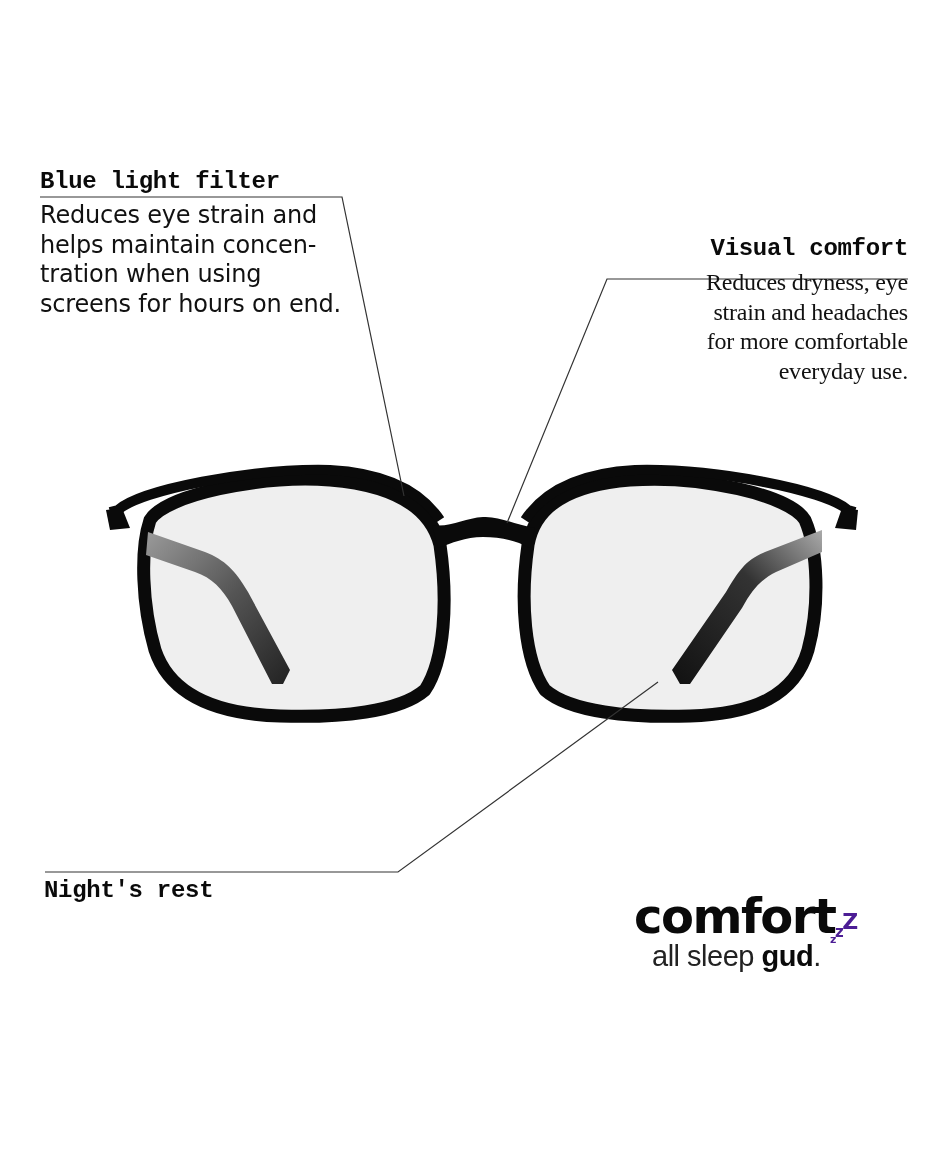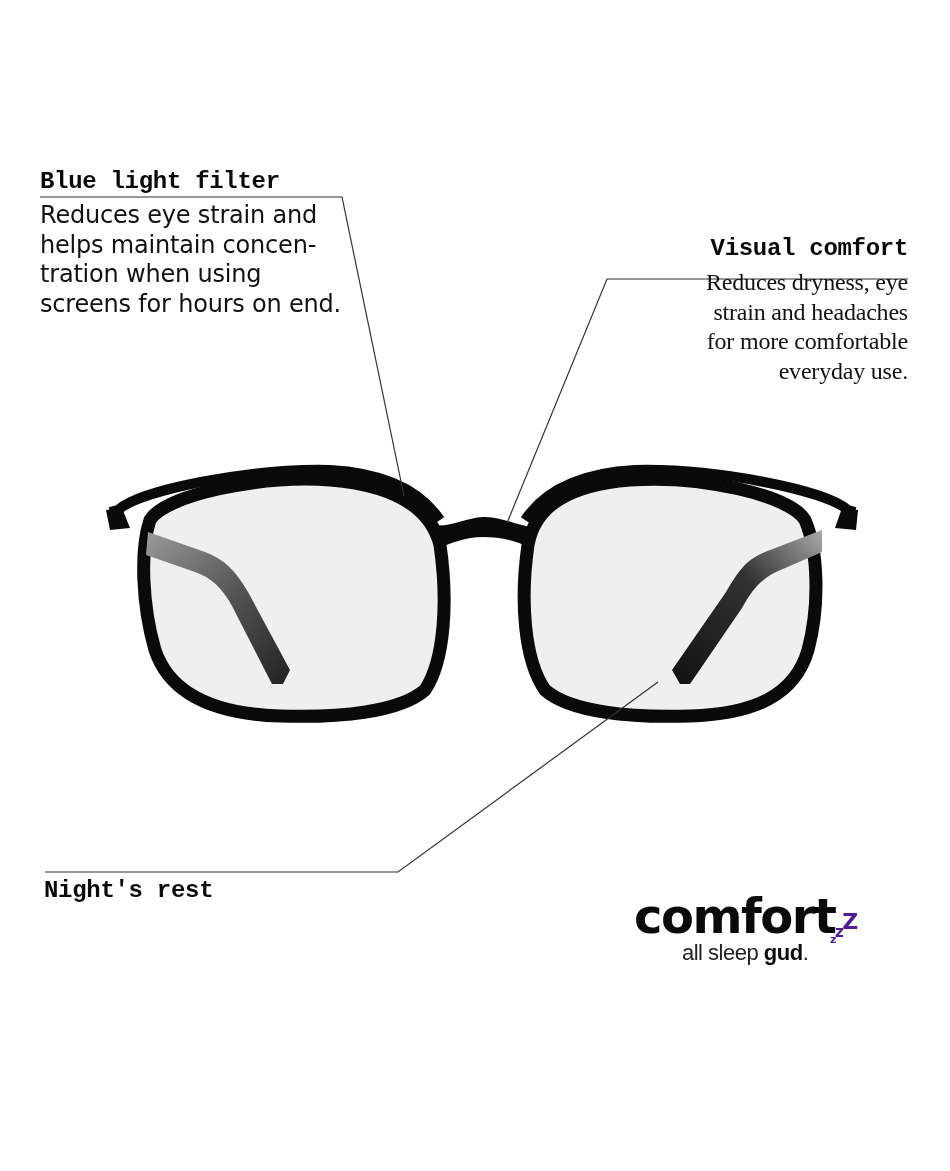--- a/index.html
+++ b/index.html
@@ -14,21 +14,21 @@
   #c-night { left: 44px; top: 841px; width: 430px; margin-top: 36px; }
   #c-night .body { margin-top: 5px; }
   svg.art { position: absolute; left: 0; top: 0; }
   #brand { position: absolute; left: 634px; top: 888px; width: 240px; }
   #brand .name { font-family: "DejaVu Sans", sans-serif; font-weight: bold; font-size: 48px; letter-spacing: -1.5px; color: #0a0a0a; line-height: 56px; position: relative; display: inline-block; }
   #brand .zzz { position: absolute; left: 196px; top: -4px; font-family: "DejaVu Sans", sans-serif; font-weight: bold; color: #4c1d95; white-space: nowrap; }
   #brand .zzz span { display: inline-block; }
   #brand .zzz .z1 { font-size: 11px; transform: translateY(14px); }
   #brand .zzz .z2 { font-size: 15px; transform: translateY(8px); }
   #brand .zzz .z3 { font-size: 22px; }
-  #brand .tagline { font-family: "Liberation Sans", sans-serif; font-size: 22px; color: #222; margin-left: 48px; margin-top: -4px; letter-spacing: -0.5px; }
+  #brand .tagline { font-family: "Liberation Sans", sans-serif; font-size: 29px; color: #222; margin-left: 18px; margin-top: -4px; letter-spacing: -0.5px; }
   #brand .tagline b { font-weight: bold; color: #0a0a0a; }
 </style>
 </head>
 <body>
 
 <svg class="art" width="950" height="1171" viewBox="0 0 950 1171">
   <defs>
     <linearGradient id="templeL" x1="0" y1="0" x2="1" y2="1">
       <stop offset="0" stop-color="#9a9a9a"></stop>
       <stop offset="0.5" stop-color="#555"></stop>

